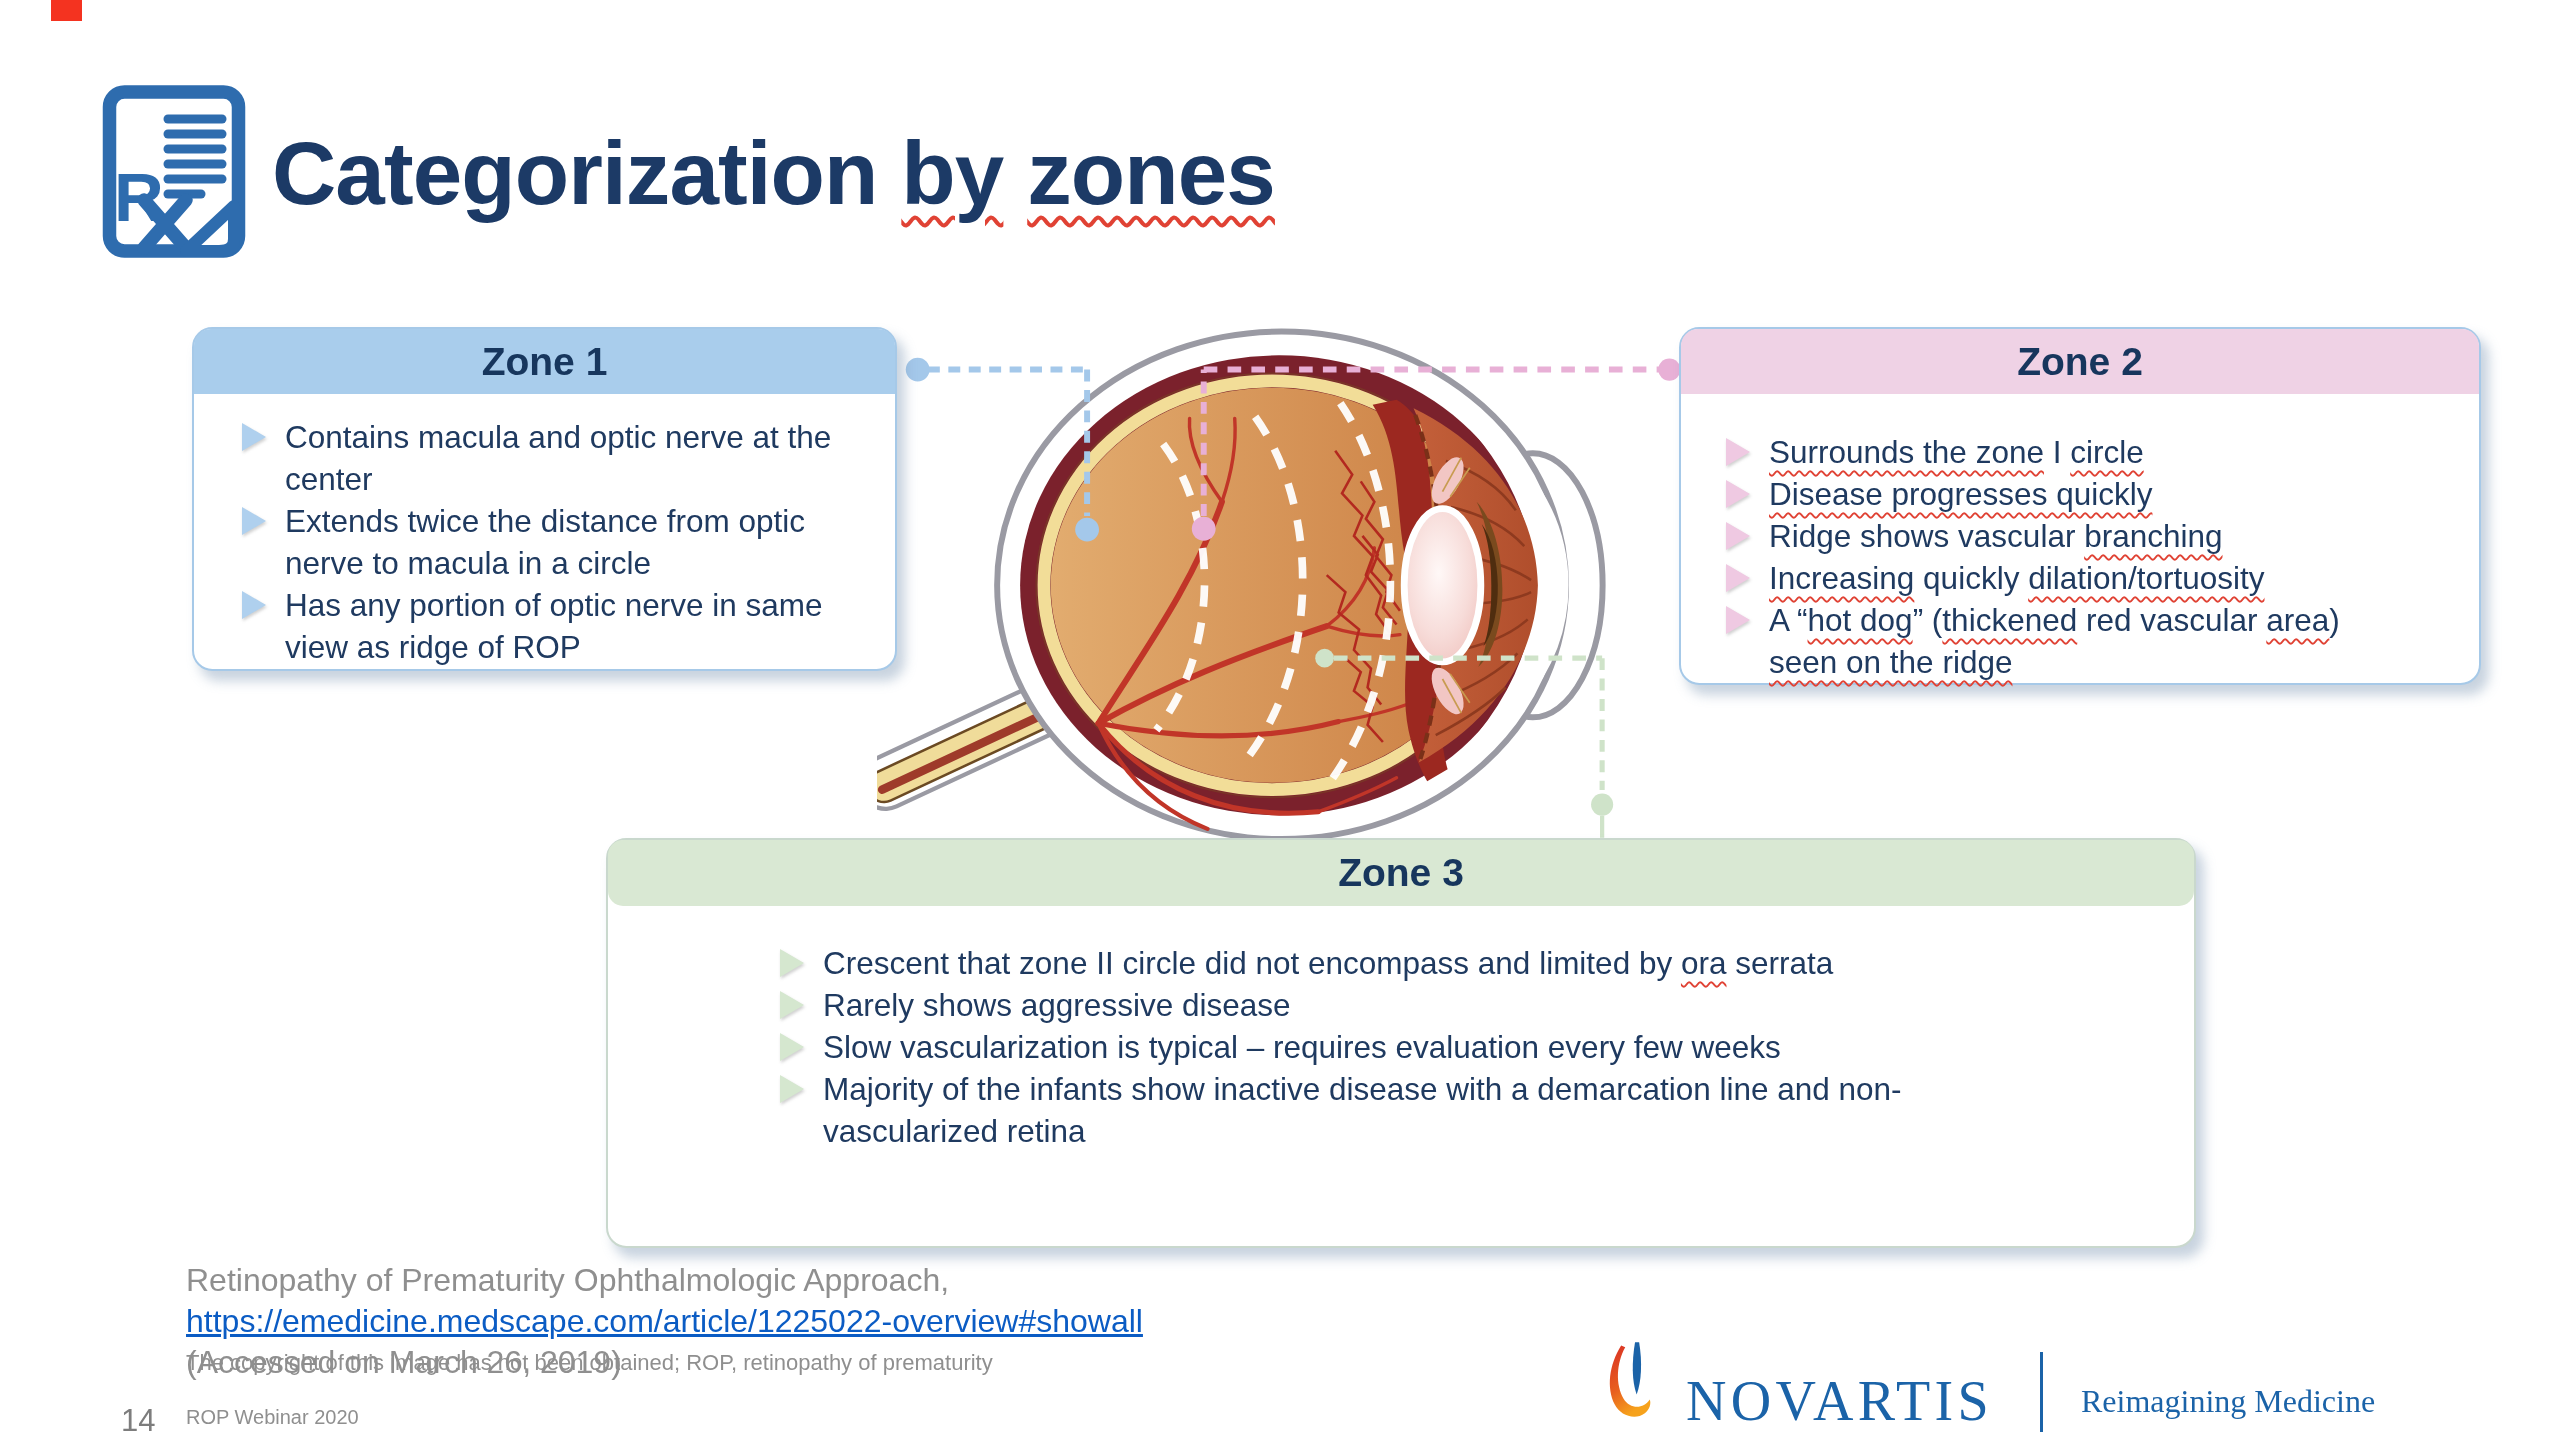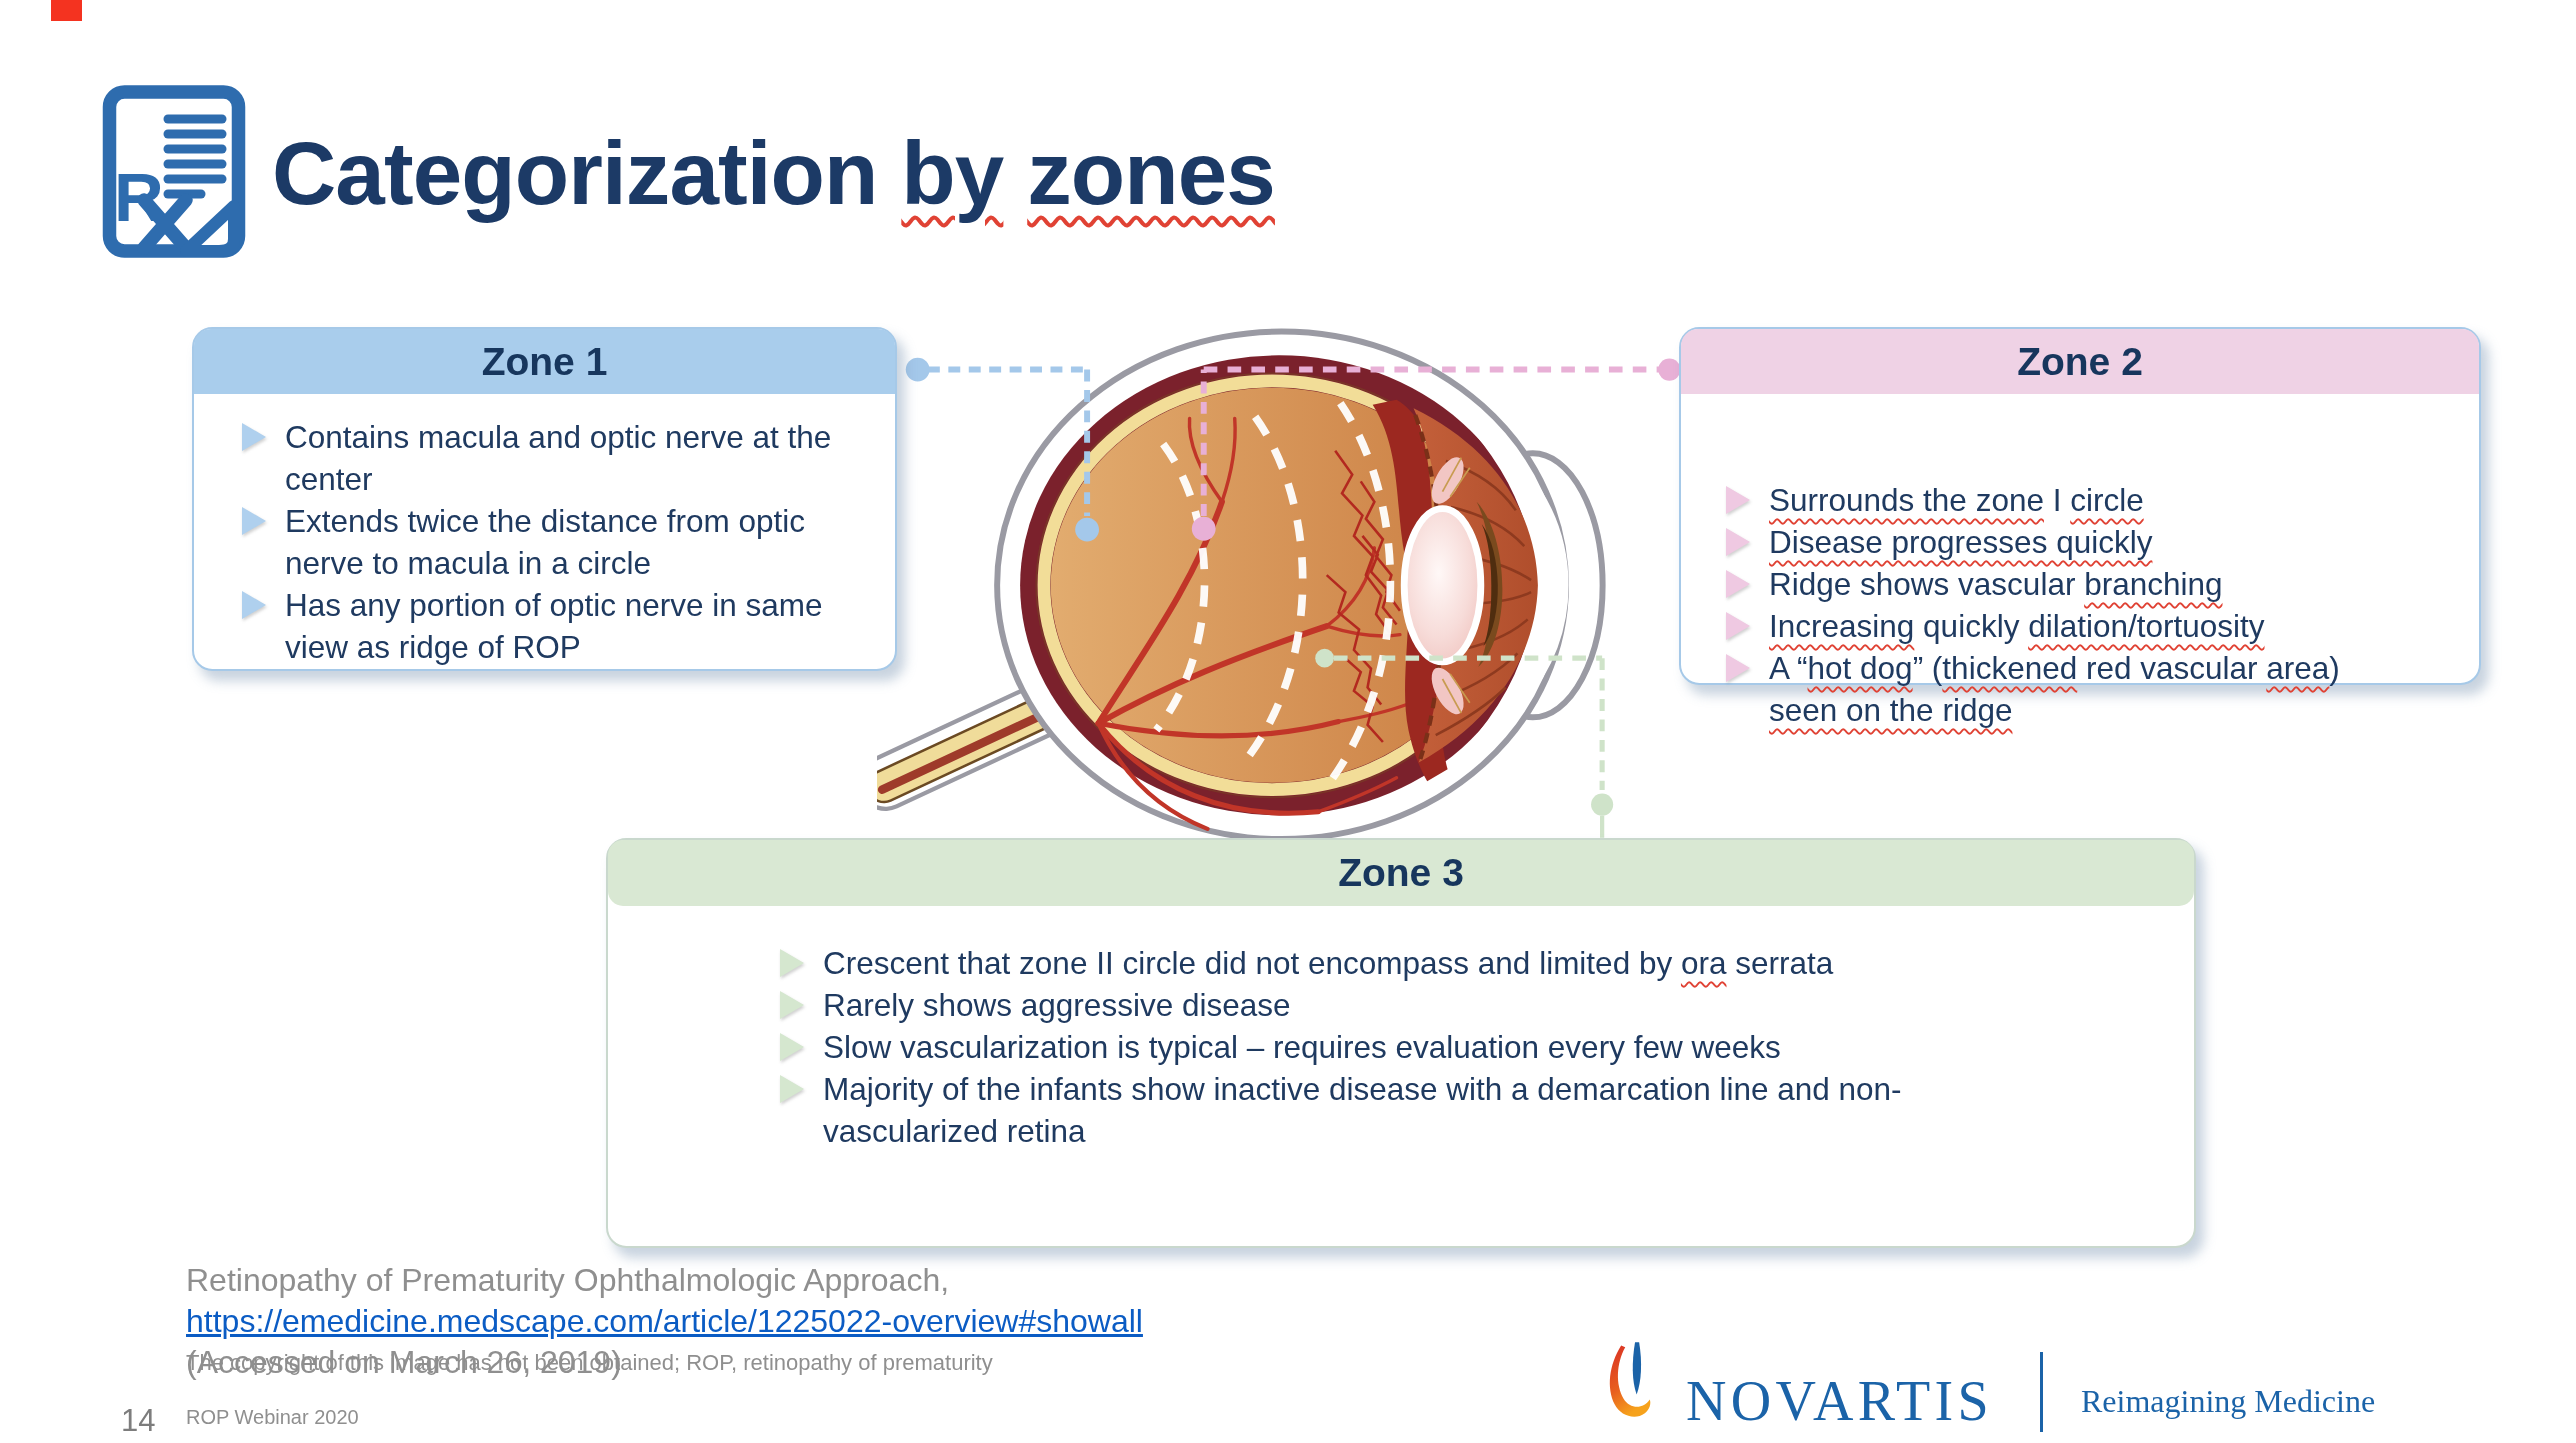--- a/index.html
+++ b/index.html
@@ -22,21 +22,21 @@
   
   .zone{position:absolute;background:#fff;border:2.6px solid #a6c9e8;border-radius:20.4px;
     box-shadow:7.7px 9.4px 12px rgba(110,140,170,.38);}
   .zone .zh{height:65px;border-radius:17px 17px 0 0;display:flex;align-items:center;justify-content:center;
     font-size:39px;font-weight:bold;color:#17365d;}
   .z1{left:192px;top:327px;width:705px;height:344px;}
   .z2{left:1679px;top:327px;width:802px;height:358px;}
   .z3{left:606px;top:838px;width:1590px;height:410px;border-color:#c9d8cd;}
   .z3 .zh{height:66px;border-radius:15px;}
   .zbody{padding-top:22px;padding-left:48px;padding-right:17px;}
-  .z2 .zbody{padding-top:37px;padding-left:45px;margin-top:48px;}
+  .z2 .zbody{padding-top:37px;padding-left:45px;}
   .z3 .zbody{padding-top:36px;padding-left:172px;}
   .bullet{display:flex;align-items:flex-start;}
   .tri{flex:0 0 auto;width:0;height:0;border-top:14.5px solid transparent;border-bottom:14.5px solid transparent;
     border-left:24px solid #afd0ee;margin-top:6.8px;margin-right:19px;
     filter:drop-shadow(1.7px 2.6px 1.7px rgba(120,120,120,.35));}
   .btxt{font-size:31.5px;color:var(--body);}
   .btxt .ln{line-height:42px;white-space:nowrap;}
   .wavy{text-decoration-line:underline;text-decoration-style:wavy;
     text-decoration-color:var(--sq);text-decoration-thickness:2.1px;text-underline-offset:6.8px;text-align:center;}
   

